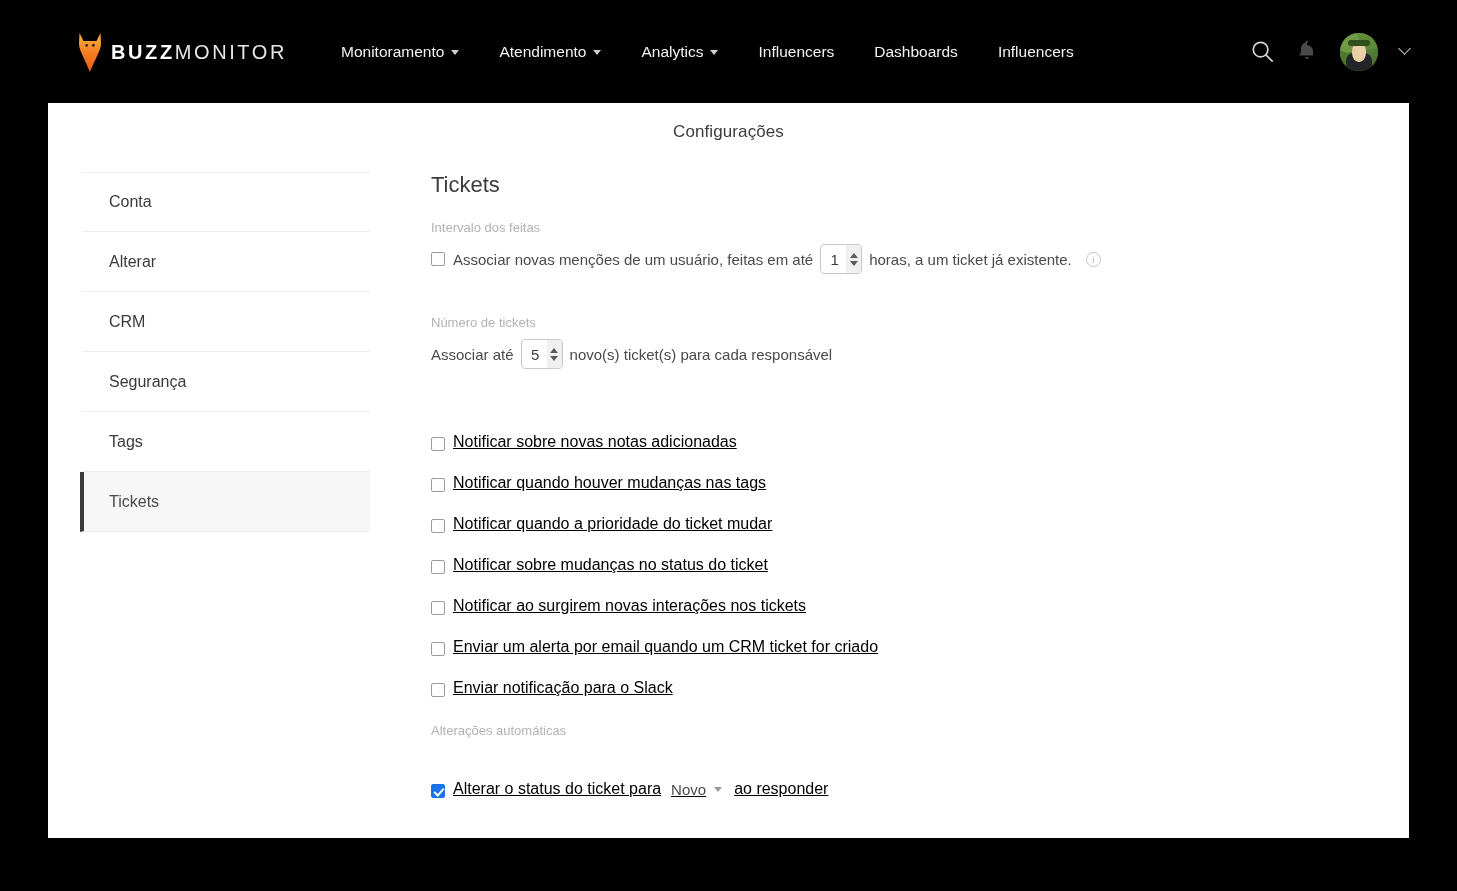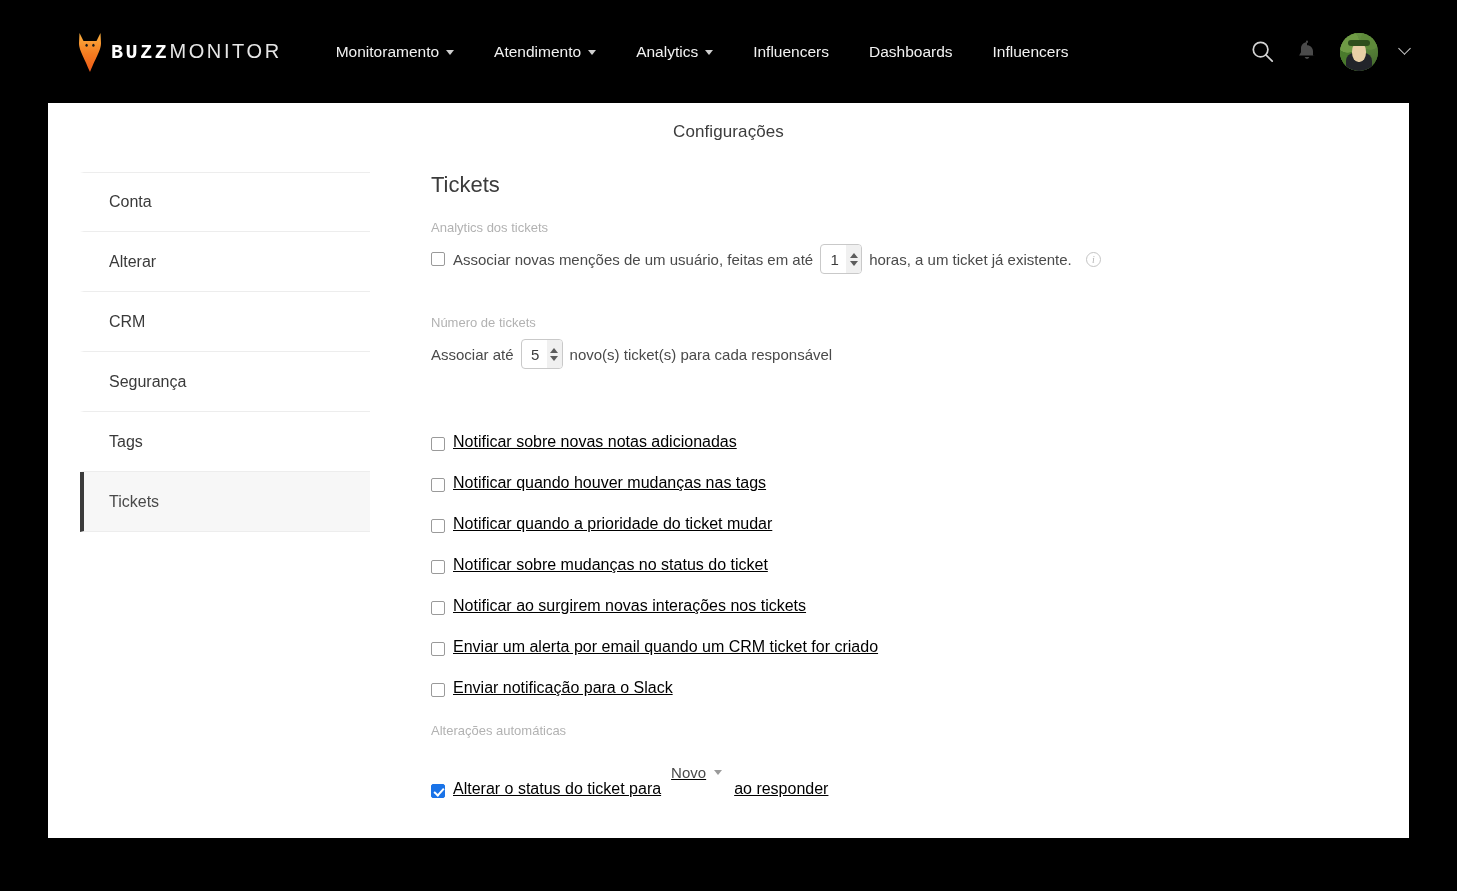--- a/index.html
+++ b/index.html
@@ -13,21 +13,21 @@
   .page { position: relative; width: 1457px; height: 891px; background: #000; }
 
   
   .topbar {
     position: absolute; left: 0; top: 0; width: 1457px; height: 103px;
     background: #000; display: flex; align-items: center;
   }
   .logo-wrap { display: flex; align-items: center; margin-left: 78px; }
   .logo-mark { width: 24px; height: 42px; position: relative; margin-right: 9px; }
   .logo-text { font-size: 20px; letter-spacing: 2.6px; line-height: 1; white-space: nowrap; }
-  .logo-text .b1 { color: #ffffff; font-weight: bold; font-family: Liberation Mono, monospace; }
+  .logo-text .b1 { color: #ffffff; font-weight: bold; }
   .logo-text .b2 { color: #e6e6e6; font-weight: 300; }
 
   .nav { display: flex; align-items: flex-end; margin-left: 40px; gap: 12px; }
   .nav-item {
     color: #f2f2f2; font-size: 15.5px; padding: 6px 14px;
     display: flex; align-items: center; gap: 7px; cursor: pointer; white-space: nowrap;
   }
   .caret-down {
     width: 0; height: 0; border-left: 4.5px solid transparent;
     border-right: 4.5px solid transparent; border-top: 5px solid #cfcfcf;
@@ -124,21 +124,21 @@
 
   .info-ico {
     width: 15px; height: 15px; border-radius: 50%; border: 1px solid #c4c4c4;
     color: #b5b5b5; font-size: 10px; display: inline-flex; align-items: center;
     justify-content: center; margin-left: 14px; font-style: italic;
     font-family: "Liberation Serif", serif; cursor: pointer; flex: none;
   }
 
   .dropdown {
     display: inline-flex; align-items: center; gap: 8px; cursor: pointer;
-    margin: 0 12px 17px 10px; color: #4a4a4a; font-size: 15px; white-space: nowrap;
+    margin: 0 12px 0 10px; color: #4a4a4a; font-size: 15px; white-space: nowrap;
   }
   .dd-caret {
     width: 0; height: 0; border-left: 4px solid transparent;
     border-right: 4px solid transparent; border-top: 5px solid #9b9b9b;
   }
 
   .gap-sm { height: 26px; }
   .gap-md { height: 41px; }
   .cb-row { height: 41px; display: flex; align-items: flex-end; text-decoration: underline; }
   .cb-row.tall { height: 51px; }
@@ -242,21 +242,21 @@
         </div>
         <div class="side-item active">
           <span>Tickets</span>
         </div>
       </div>
 
       <div class="content">
 
         <h2 class="sec-title">Tickets</h2>
 
-        <div class="sec-label">Analytics dos tickets</div>
+        <div class="sec-label">Intervalo dos feitas</div>
         <div class="row">
           <span class="cb"></span>
           <span>Associar novas menções de um usuário, feitas em até</span>
           <span class="num-input">
             <span class="num-val">1</span>
             <span class="spin">
               <span class="sp-up"></span>
               <span class="sp-dn"></span>
             </span>
           </span>

